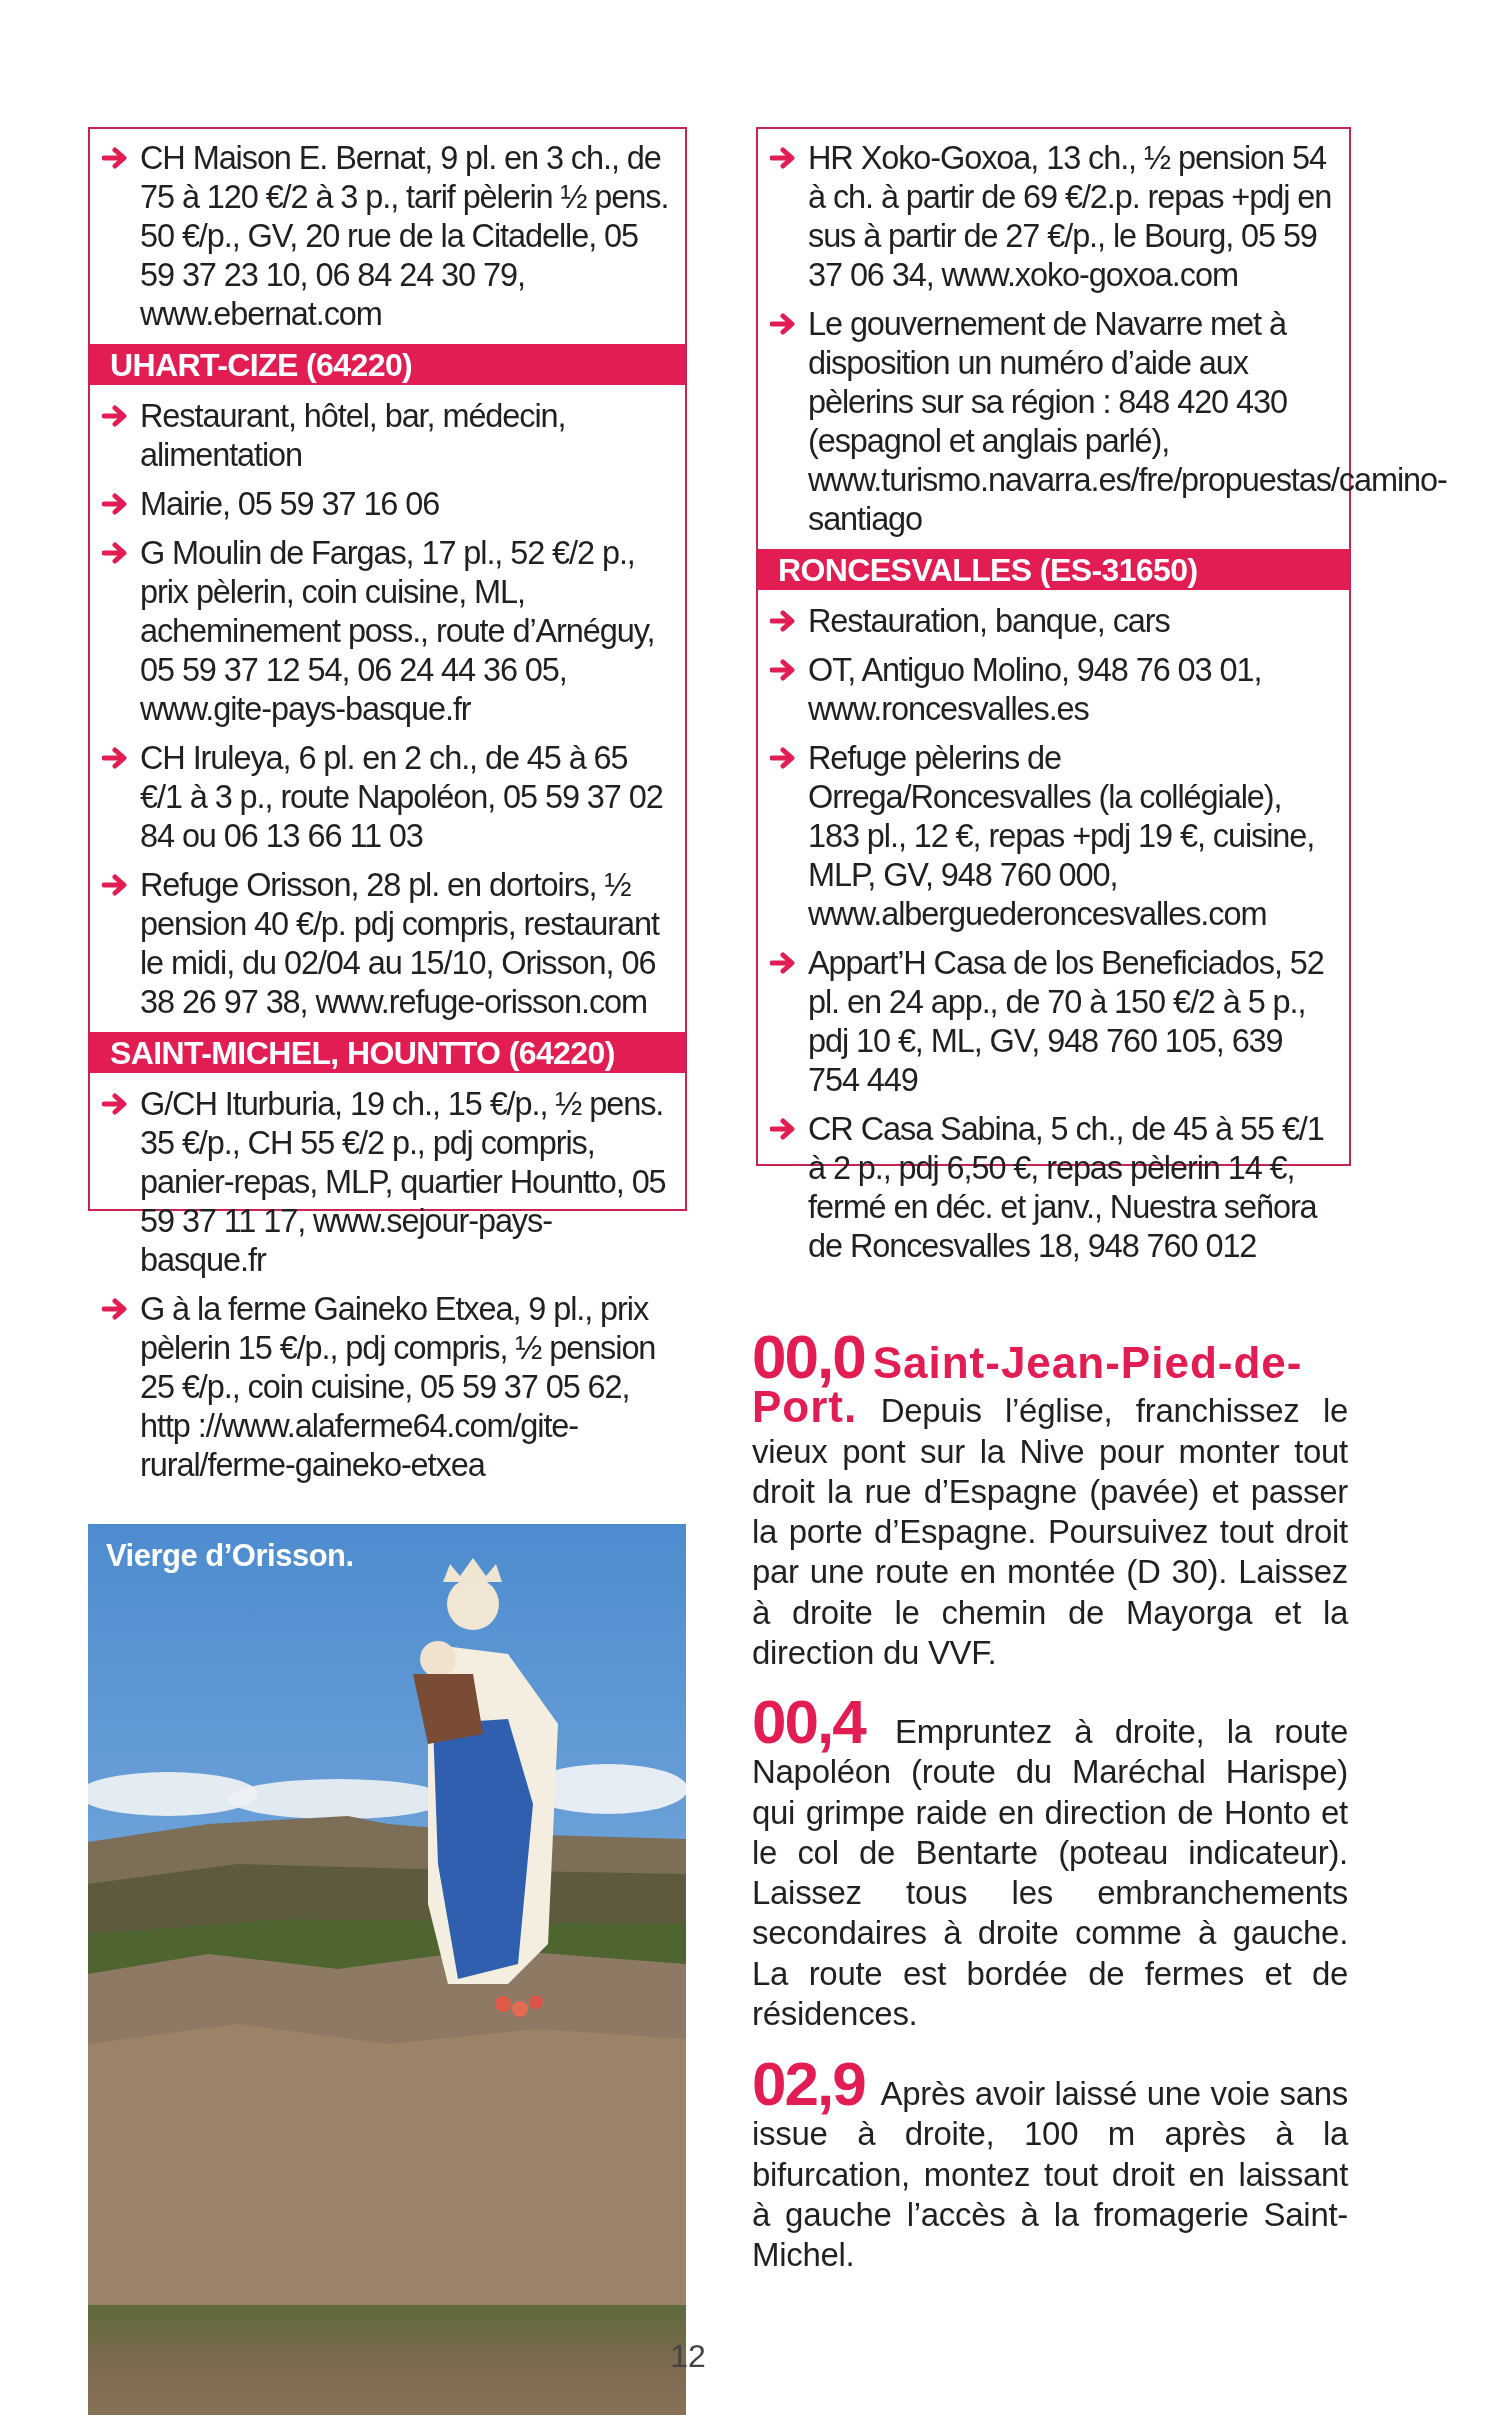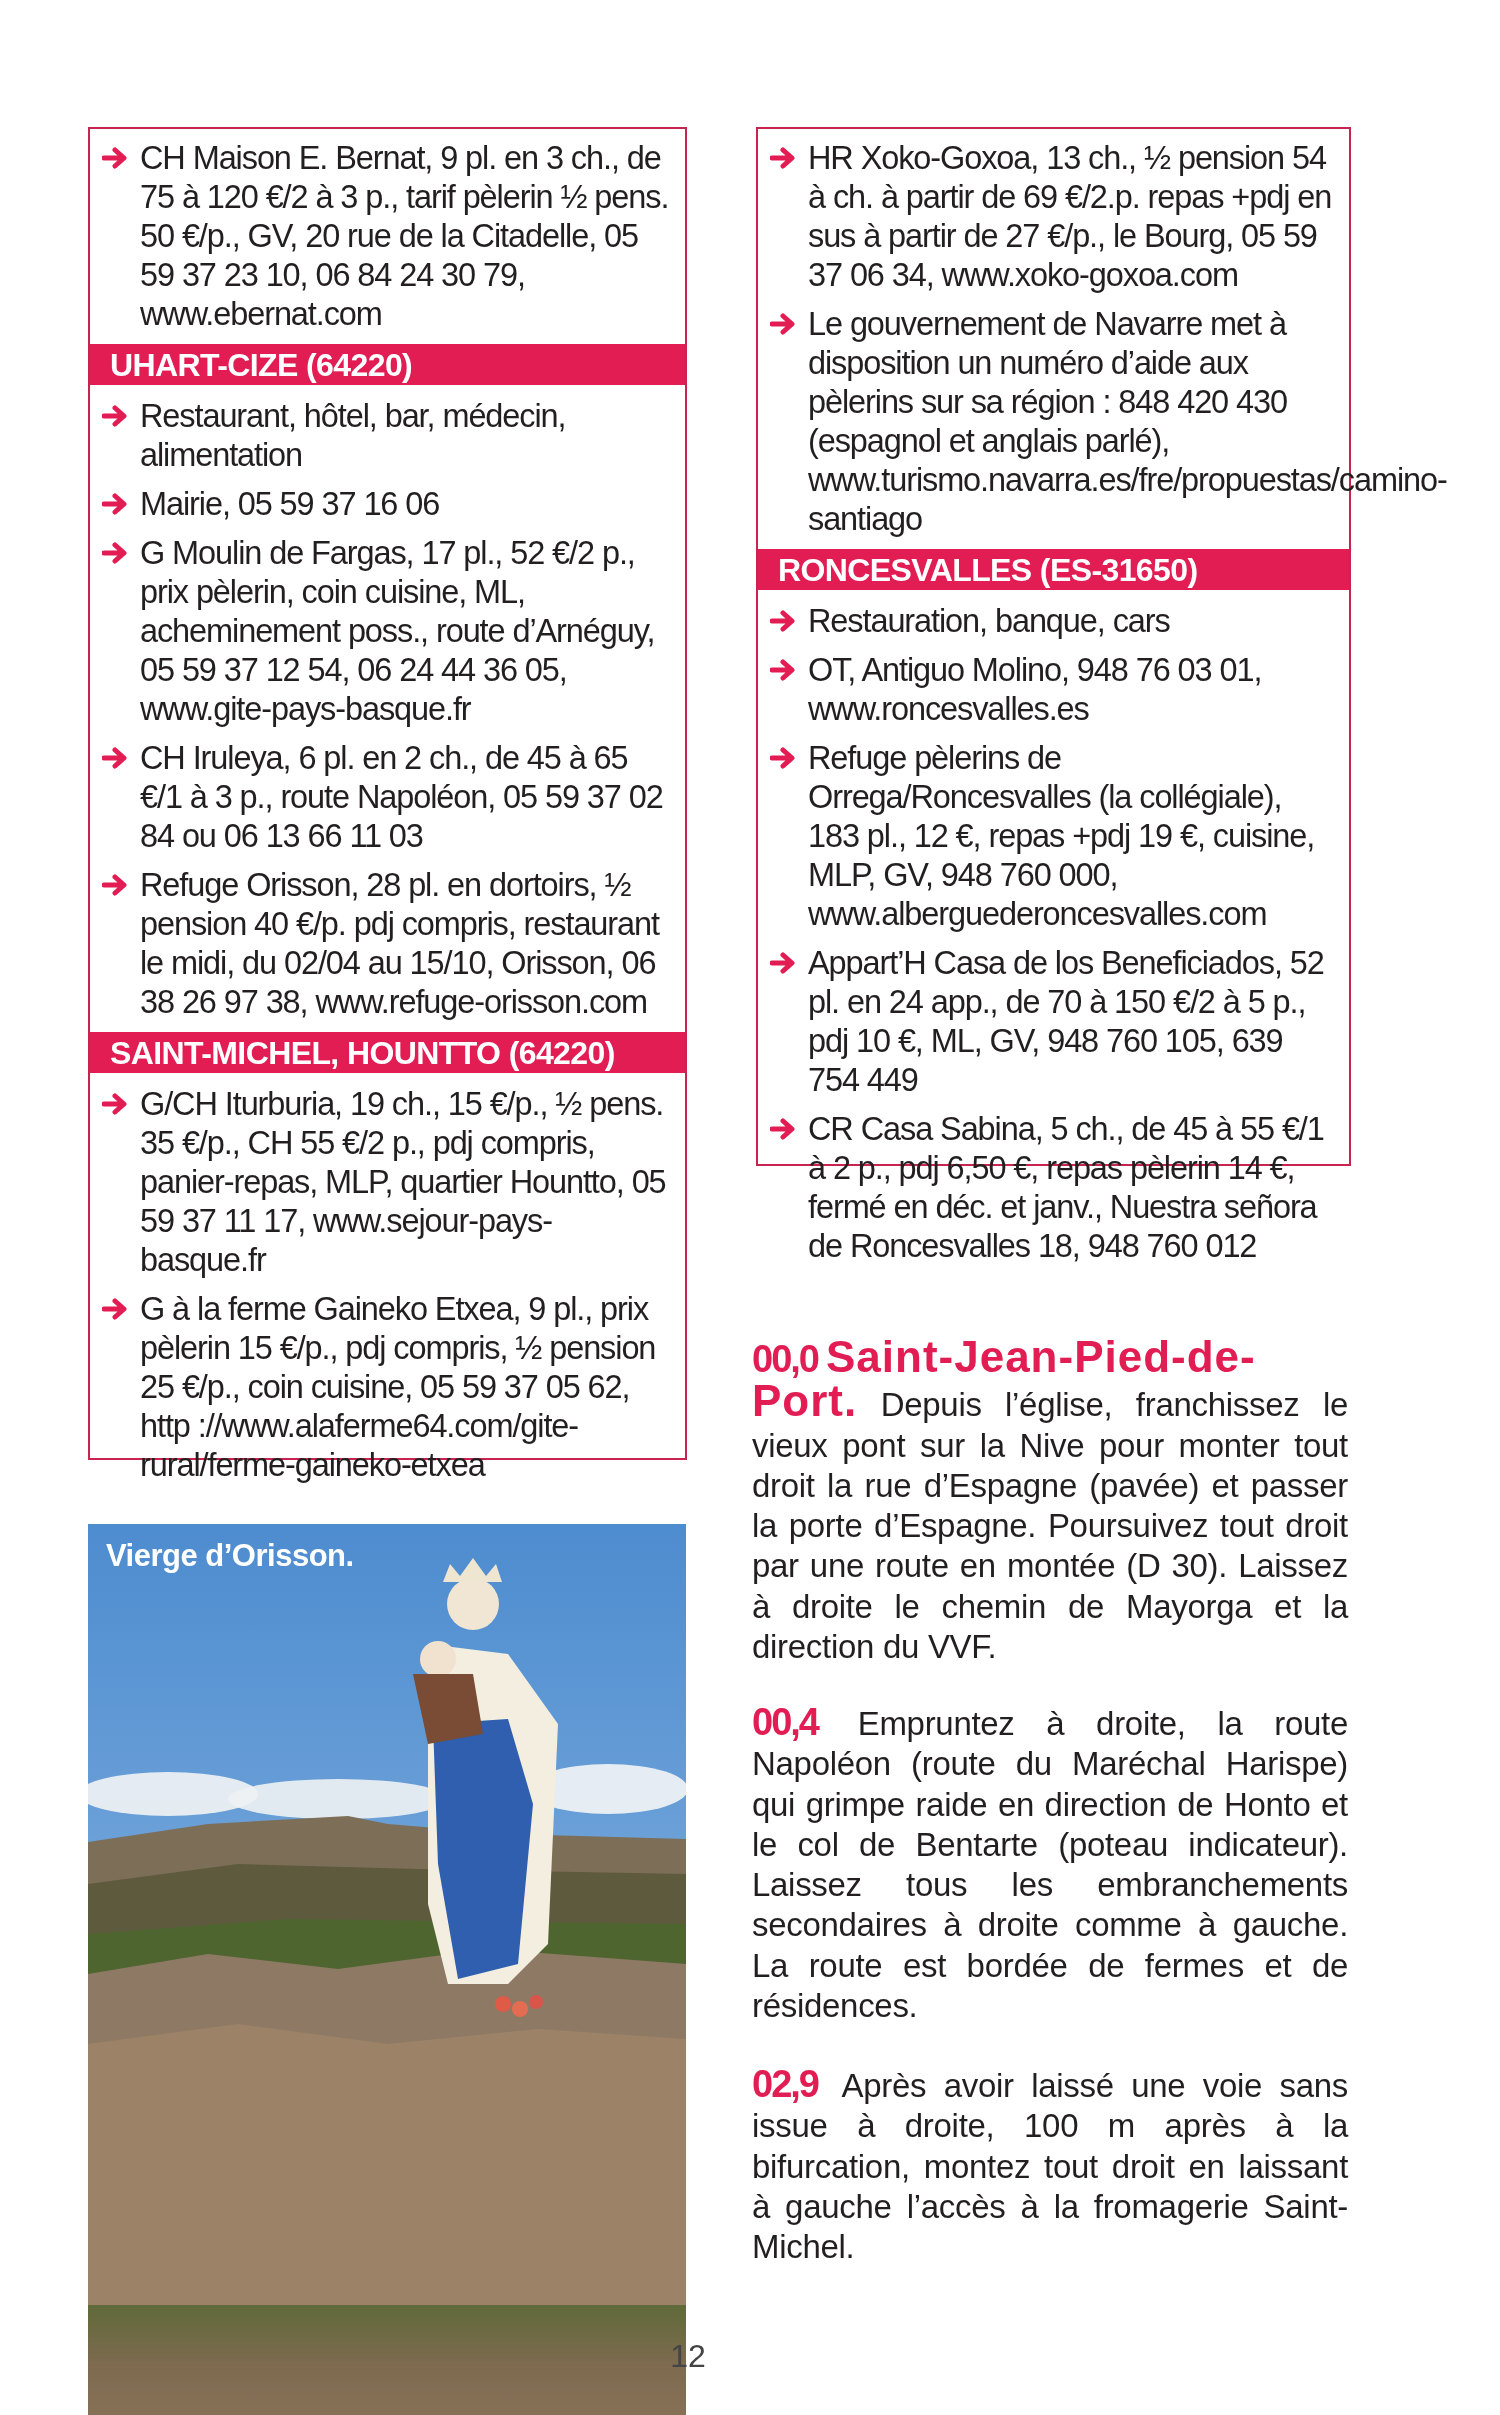--- a/index.html
+++ b/index.html
@@ -3,21 +3,21 @@
 <meta charset="utf-8">
 <style>
   html, body { margin: 0; padding: 0; }
   body {
     width: 1500px; height: 2415px; background: #ffffff; position: relative;
     font-family: "Liberation Sans", sans-serif; color: #231f20; overflow: hidden;
   }
   .box {
     position: absolute; border: 2.5px solid #c8244f; box-sizing: border-box; background: #fff;
   }
-  .box-left { left: 88px; top: 127px; width: 599px; height: 1333px; }
+  .box-left { left: 88px; top: 127px; width: 599px; height: 1084px; }
   .box-right { left: 756px; top: 127px; width: 595px; height: 1039px; }
   .entry {
     position: relative; padding-left: 50px; padding-right: 10px;
     font-size: 32.5px; line-height: 39px; letter-spacing: -1.1px;
     transform-origin: left top; margin-bottom: 10px;
     font-stretch: condensed;
   }
   .entry-text { display: block; }
   .arrow {
     position: absolute; left: 12px; top: 8px; width: 30px; height: 22px;
@@ -36,21 +36,21 @@
   .photo-caption {
     position: absolute; left: 18px; top: 14px; color: #fff; font-weight: bold;
     font-size: 31px; letter-spacing: -0.5px;
   }
   .route {
     position: absolute; left: 752px; width: 596px;
     font-size: 33px; line-height: 40.3px; text-align: justify; color: #231f20;
     letter-spacing: -0.3px;
   }
   .km {
-    color: #e21d53; font-weight: bold; font-size: 38px; letter-spacing: -2px; margin-right: 8px;
+    color: #e21d53; font-weight: bold; font-size: 62px; letter-spacing: -2px; margin-right: 8px;
   }
   .place {
     color: #e21d53; font-weight: bold; font-size: 44px; letter-spacing: 1px;
   }
   .page-number {
     position: absolute; left: 658px; top: 2338px; font-size: 32px; color: #444;
     width: 60px; text-align: center;
   }
 </style>
 </head>

